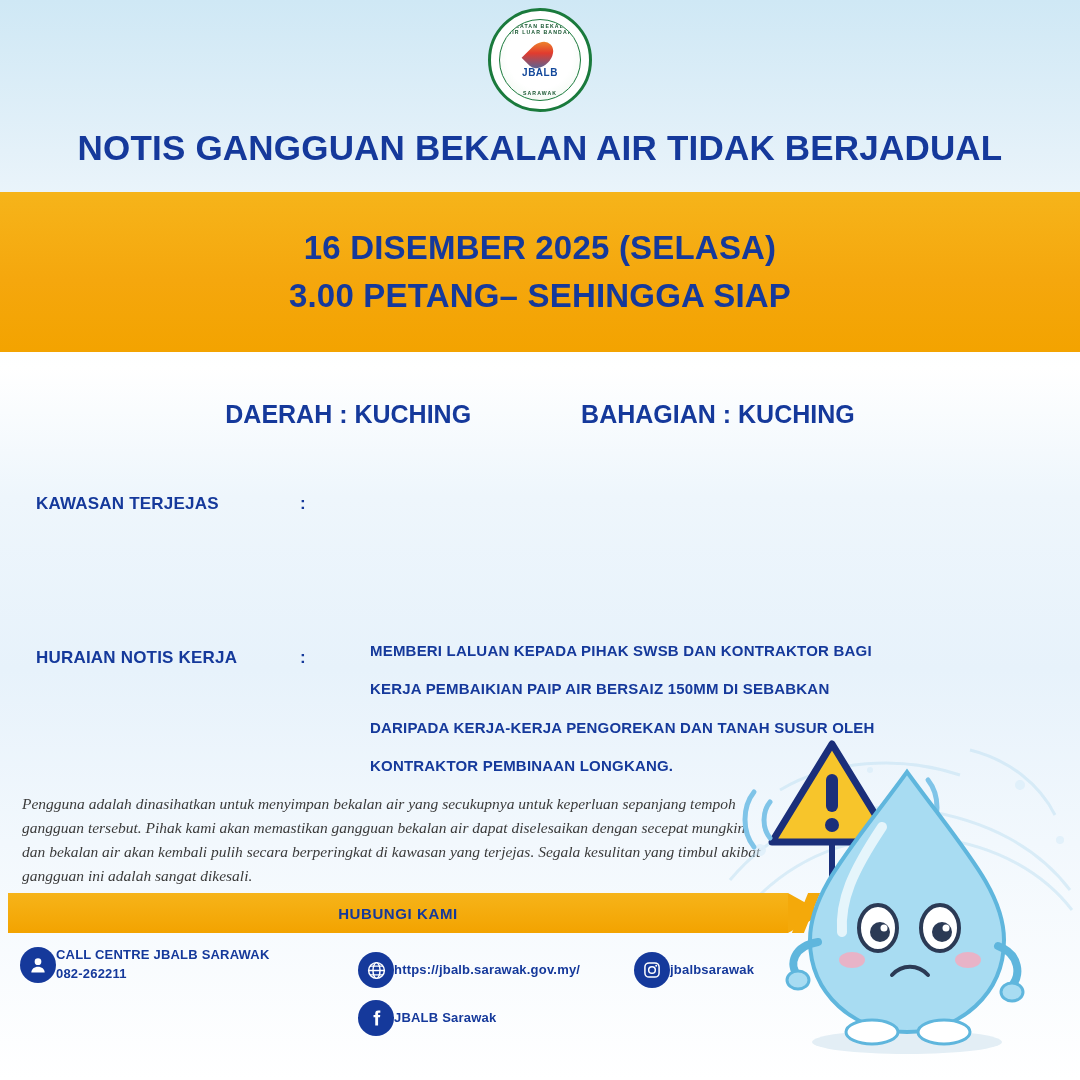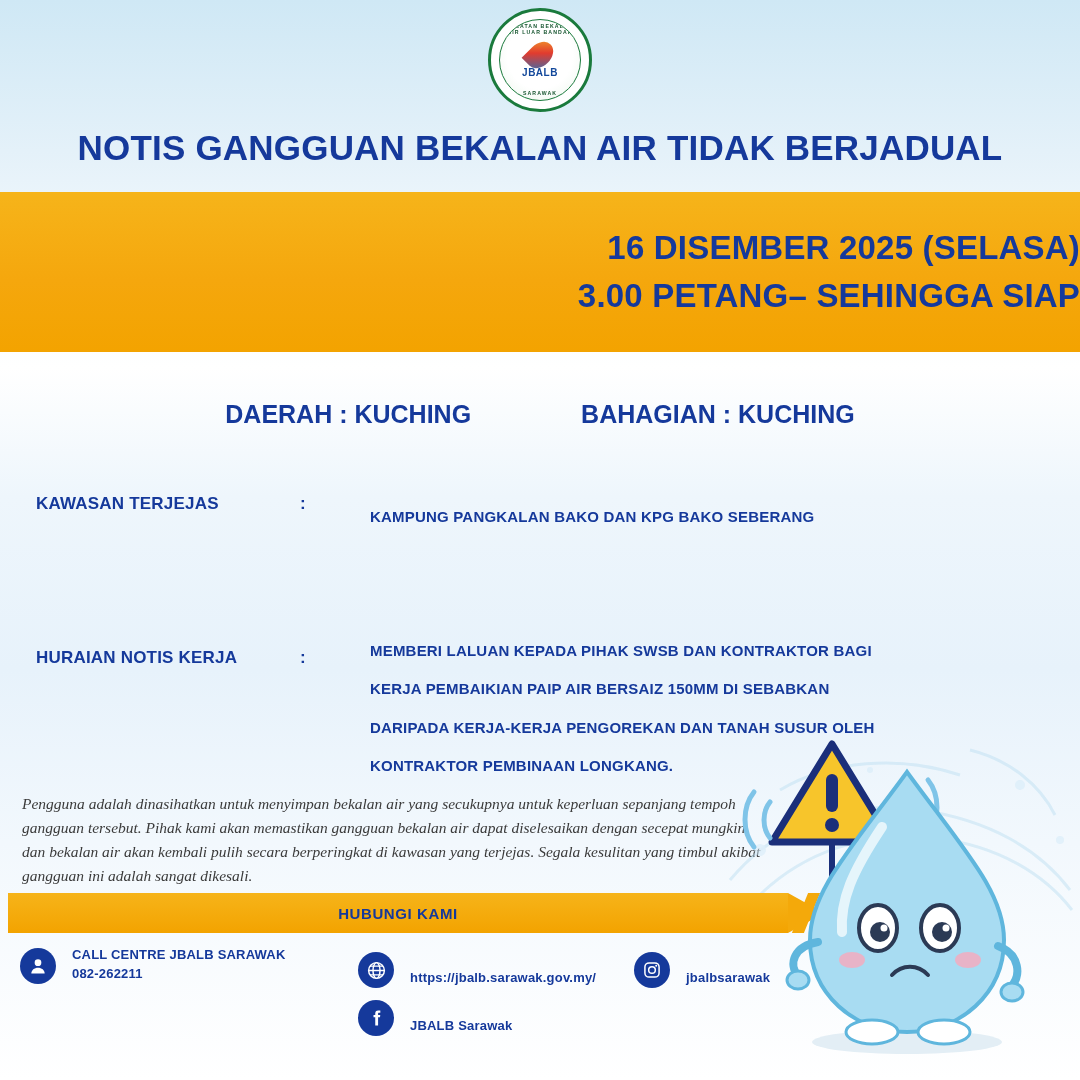--- a/index.html
+++ b/index.html
@@ -93,21 +93,21 @@
   
   .date-band {
     position: absolute;
     top: 192px;
     left: 0;
     width: 100%;
     height: 160px;
     background: linear-gradient(to bottom, #f6b41a 0%, #f5a70d 55%, #f3a300 100%);
     display: flex;
     flex-direction: column;
-    align-items: flex-end;
+    align-items: center;
     justify-content: center;
   }
   .date-line {
     font-size: 33px;
     font-weight: bold;
     color: #15399b;
     line-height: 1.45;
     letter-spacing: .2px;
   }
   
@@ -198,22 +198,22 @@
     background: #f4a90a;
     transform: skewX(-22deg);
   }
   .slash.s1 { left: 800px; }
   .slash.s2 { left: 822px; }
   .slash.s3 { left: 844px; }
   
   .c-item {
     position: absolute;
     display: flex;
-    align-items: flex-end;
-    gap: 16px;
+    align-items: center;
+    gap: 0;
   }
   .c-icon {
     width: 36px;
     height: 36px;
     border-radius: 50%;
     background: #15399b;
     color: #ffffff;
     display: flex;
     align-items: center;
     justify-content: center;
@@ -270,21 +270,20 @@
     <div class="date-line">3.00 PETANG– SEHINGGA SIAP</div>
   </div>
 
   <div class="division-row">
     <div>DAERAH : KUCHING</div>
     <div>BAHAGIAN : KUCHING</div>
   </div>
 
   <div class="info-label" id="area-label">KAWASAN TERJEJAS</div>
   <div class="info-colon" id="area-colon">:</div>
-  <div class="info-value" id="area-value">KAMPUNG PANGKALAN BAKO DAN KPG BAKO SEBERANG</div>
 
   <div class="info-label" id="desc-label">HURAIAN NOTIS KERJA</div>
   <div class="info-colon" id="desc-colon">:</div>
   <div class="info-value" id="desc-value">
     <div>MEMBERI LALUAN KEPADA PIHAK SWSB DAN KONTRAKTOR BAGI</div>
     <div>KERJA PEMBAIKIAN PAIP AIR BERSAIZ 150MM DI SEBABKAN</div>
     <div>DARIPADA KERJA-KERJA PENGOREKAN DAN TANAH SUSUR OLEH</div>
     <div>KONTRAKTOR PEMBINAAN LONGKANG.</div>
   </div>
 

